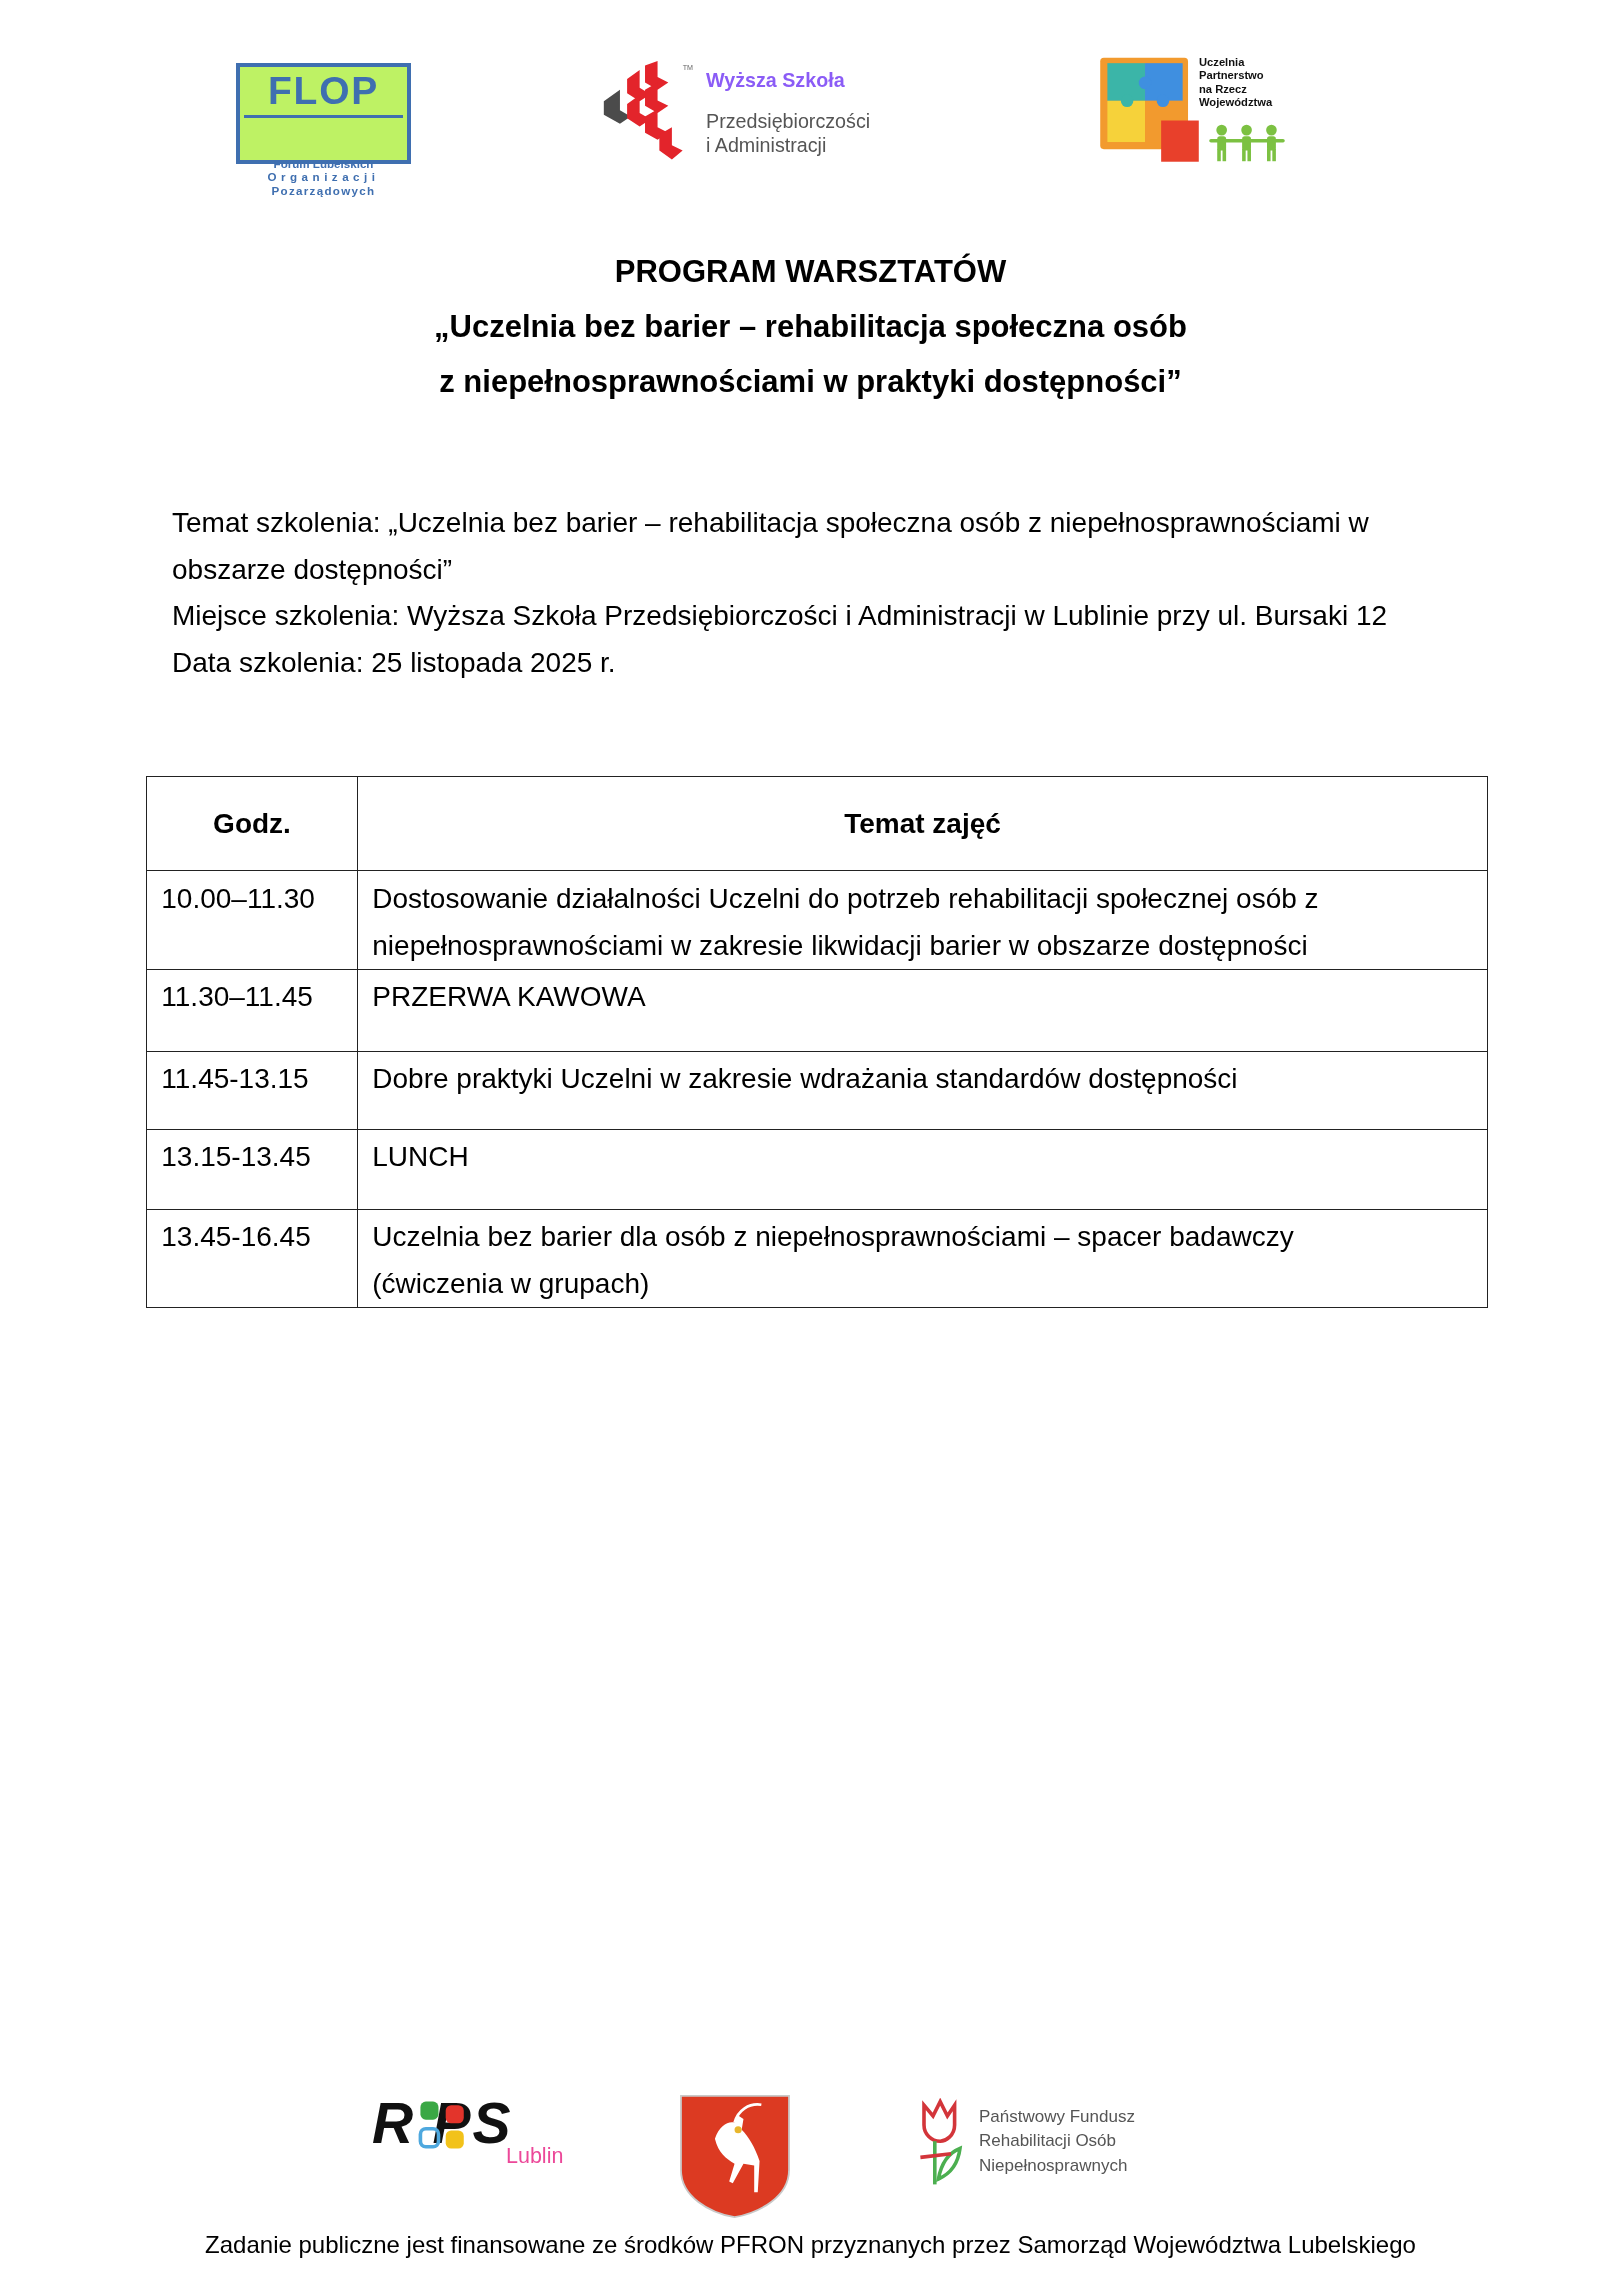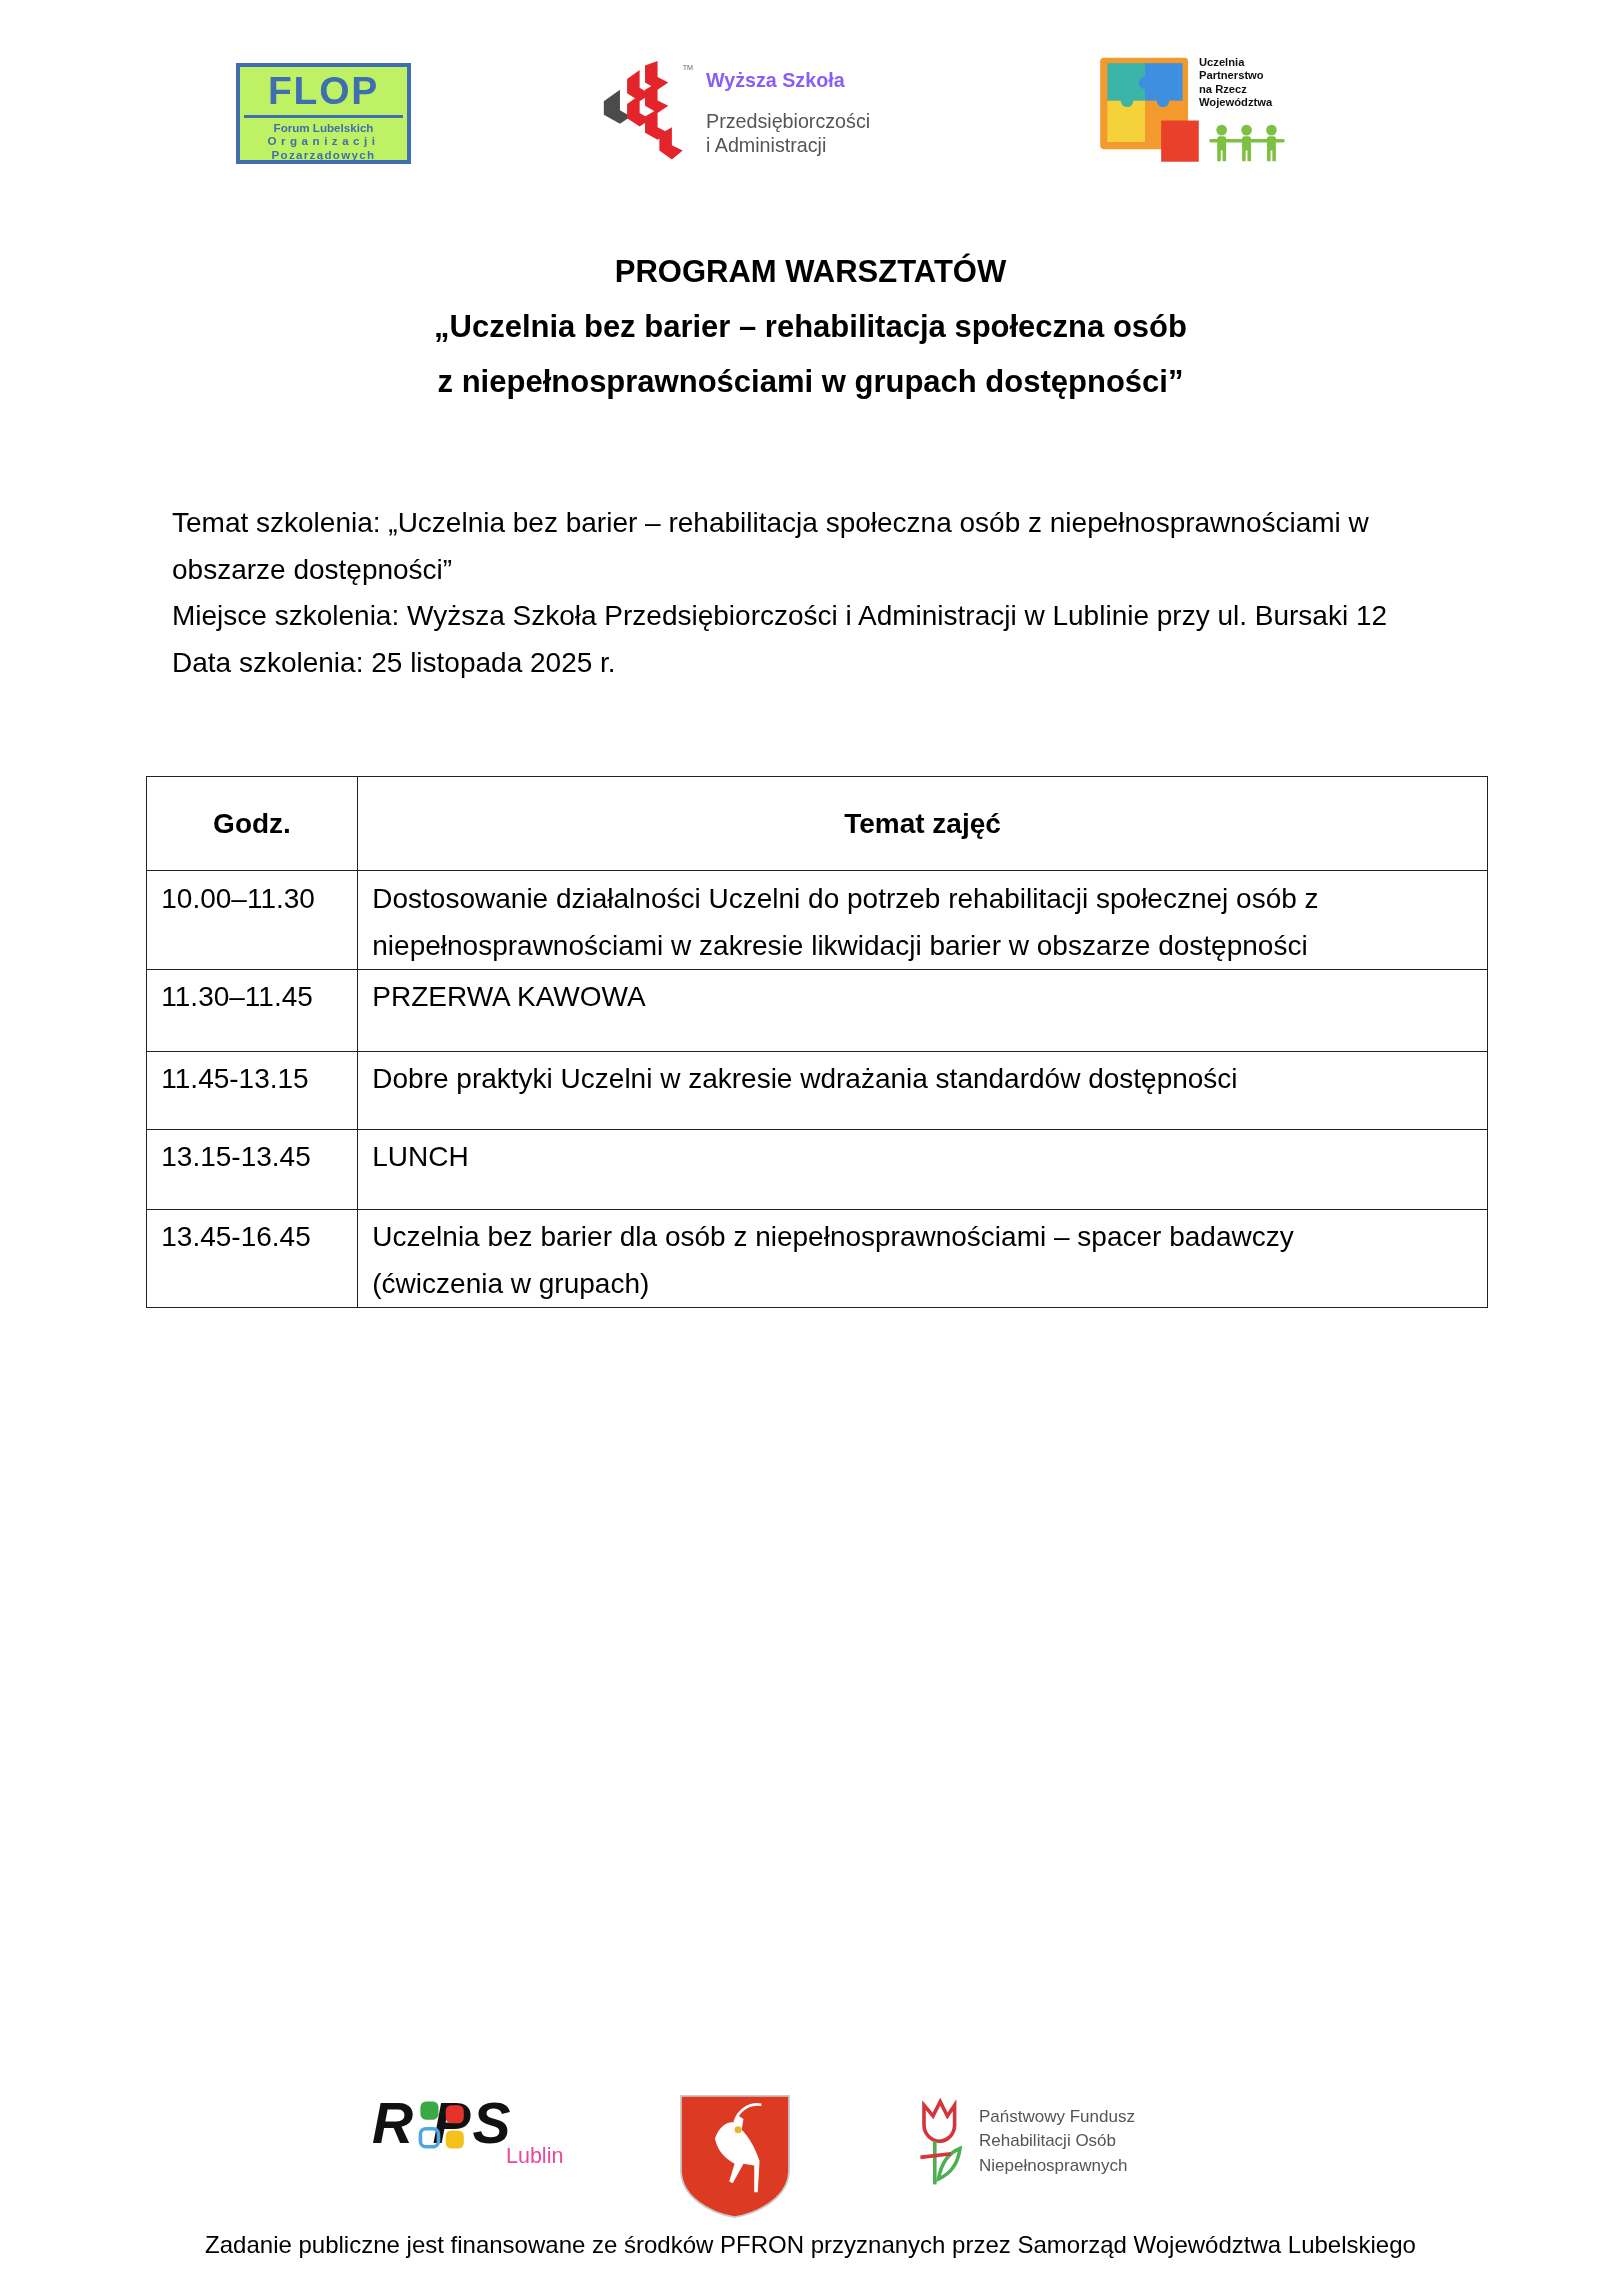--- a/index.html
+++ b/index.html
@@ -4,21 +4,21 @@
 <style>
   html, body { margin:0; padding:0; background:#ffffff; }
   body { width:1621px; height:2293px; position:relative; overflow:hidden;
          font-family:"Liberation Sans", "DejaVu Sans", sans-serif; color:#000; }
   .abs { position:absolute; }
 
   
   #flop { left:236px; top:63px; width:175px; height:101px; border:4.5px solid #3f6fb0; box-sizing:border-box; background:#bef264; }
   #flop .big { position:absolute; left:0; right:0; top:1.8px; text-align:center; font-weight:bold; font-size:39px; color:#3f6fb0; letter-spacing:1.8px; line-height:43px; }
   #flop .rule { position:absolute; left:3.6px; right:3.6px; top:48px; height:2.7px; background:#3f6fb0; }
-  #flop .small { position:absolute; left:3.6px; right:3.6px; text-align:center; font-weight:bold; color:#3f6fb0; font-size:11.6px; line-height:13.4px; }
+  #flop .small { position:absolute; left:3.6px; right:3.6px; text-align:center; font-weight:bold; color:#3f6fb0; font-size:11.6px; line-height:13.4px;margin-top:36px; }
   #flop .s1 { top:54px; }
   #flop .s2 { top:67px; letter-spacing:4.5px; }
   #flop .s3 { top:81px; letter-spacing:1.3px; }
 
   
   #wspia { left:600px; top:61px; width:304px; height:103px; }
   #wspia svg { position:absolute; left:0; top:0; }
   #wspia .t { position:absolute; left:106px; font-size:19.7px; color:#555; line-height:23px; white-space:nowrap; }
   #wspia .t1 { top:8px; font-weight:bold; color:#8b5cf6;text-align:center; }
   #wspia .t2 { top:49px; }
@@ -117,21 +117,21 @@
         <rect x="65" y="15" width="10" height="16" rx="3"></rect>
         <rect x="65" y="29" width="4" height="14"></rect>
         <rect x="71" y="29" width="4" height="14"></rect>
       <rect x="0" y="18" width="85" height="4" rx="2"></rect>
     </g>
   </svg>
 </div>
 
 <div id="title1" class="title">PROGRAM WARSZTATÓW</div>
 <div id="title2" class="title">„Uczelnia bez barier – rehabilitacja społeczna osób</div>
-<div id="title3" class="title">z niepełnosprawnościami w grupach dostępności”</div>
+<div id="title3" class="title">z niepełnosprawnościami w praktyki dostępności”</div>
 
 <div id="info1" class="info">Temat szkolenia: „Uczelnia bez barier – rehabilitacja społeczna osób z niepełnosprawnościami w</div>
 <div id="info1b" class="info">obszarze dostępności”</div>
 <div id="info2" class="info">Miejsce szkolenia: Wyższa Szkoła Przedsiębiorczości i Administracji w Lublinie przy ul. Bursaki 12</div>
 <div id="info3" class="info">Data szkolenia: 25 listopada 2025 r.</div>
 
 <table id="schedule">
   <thead>
     <tr>
       <th class="c1">Godz.</th>

